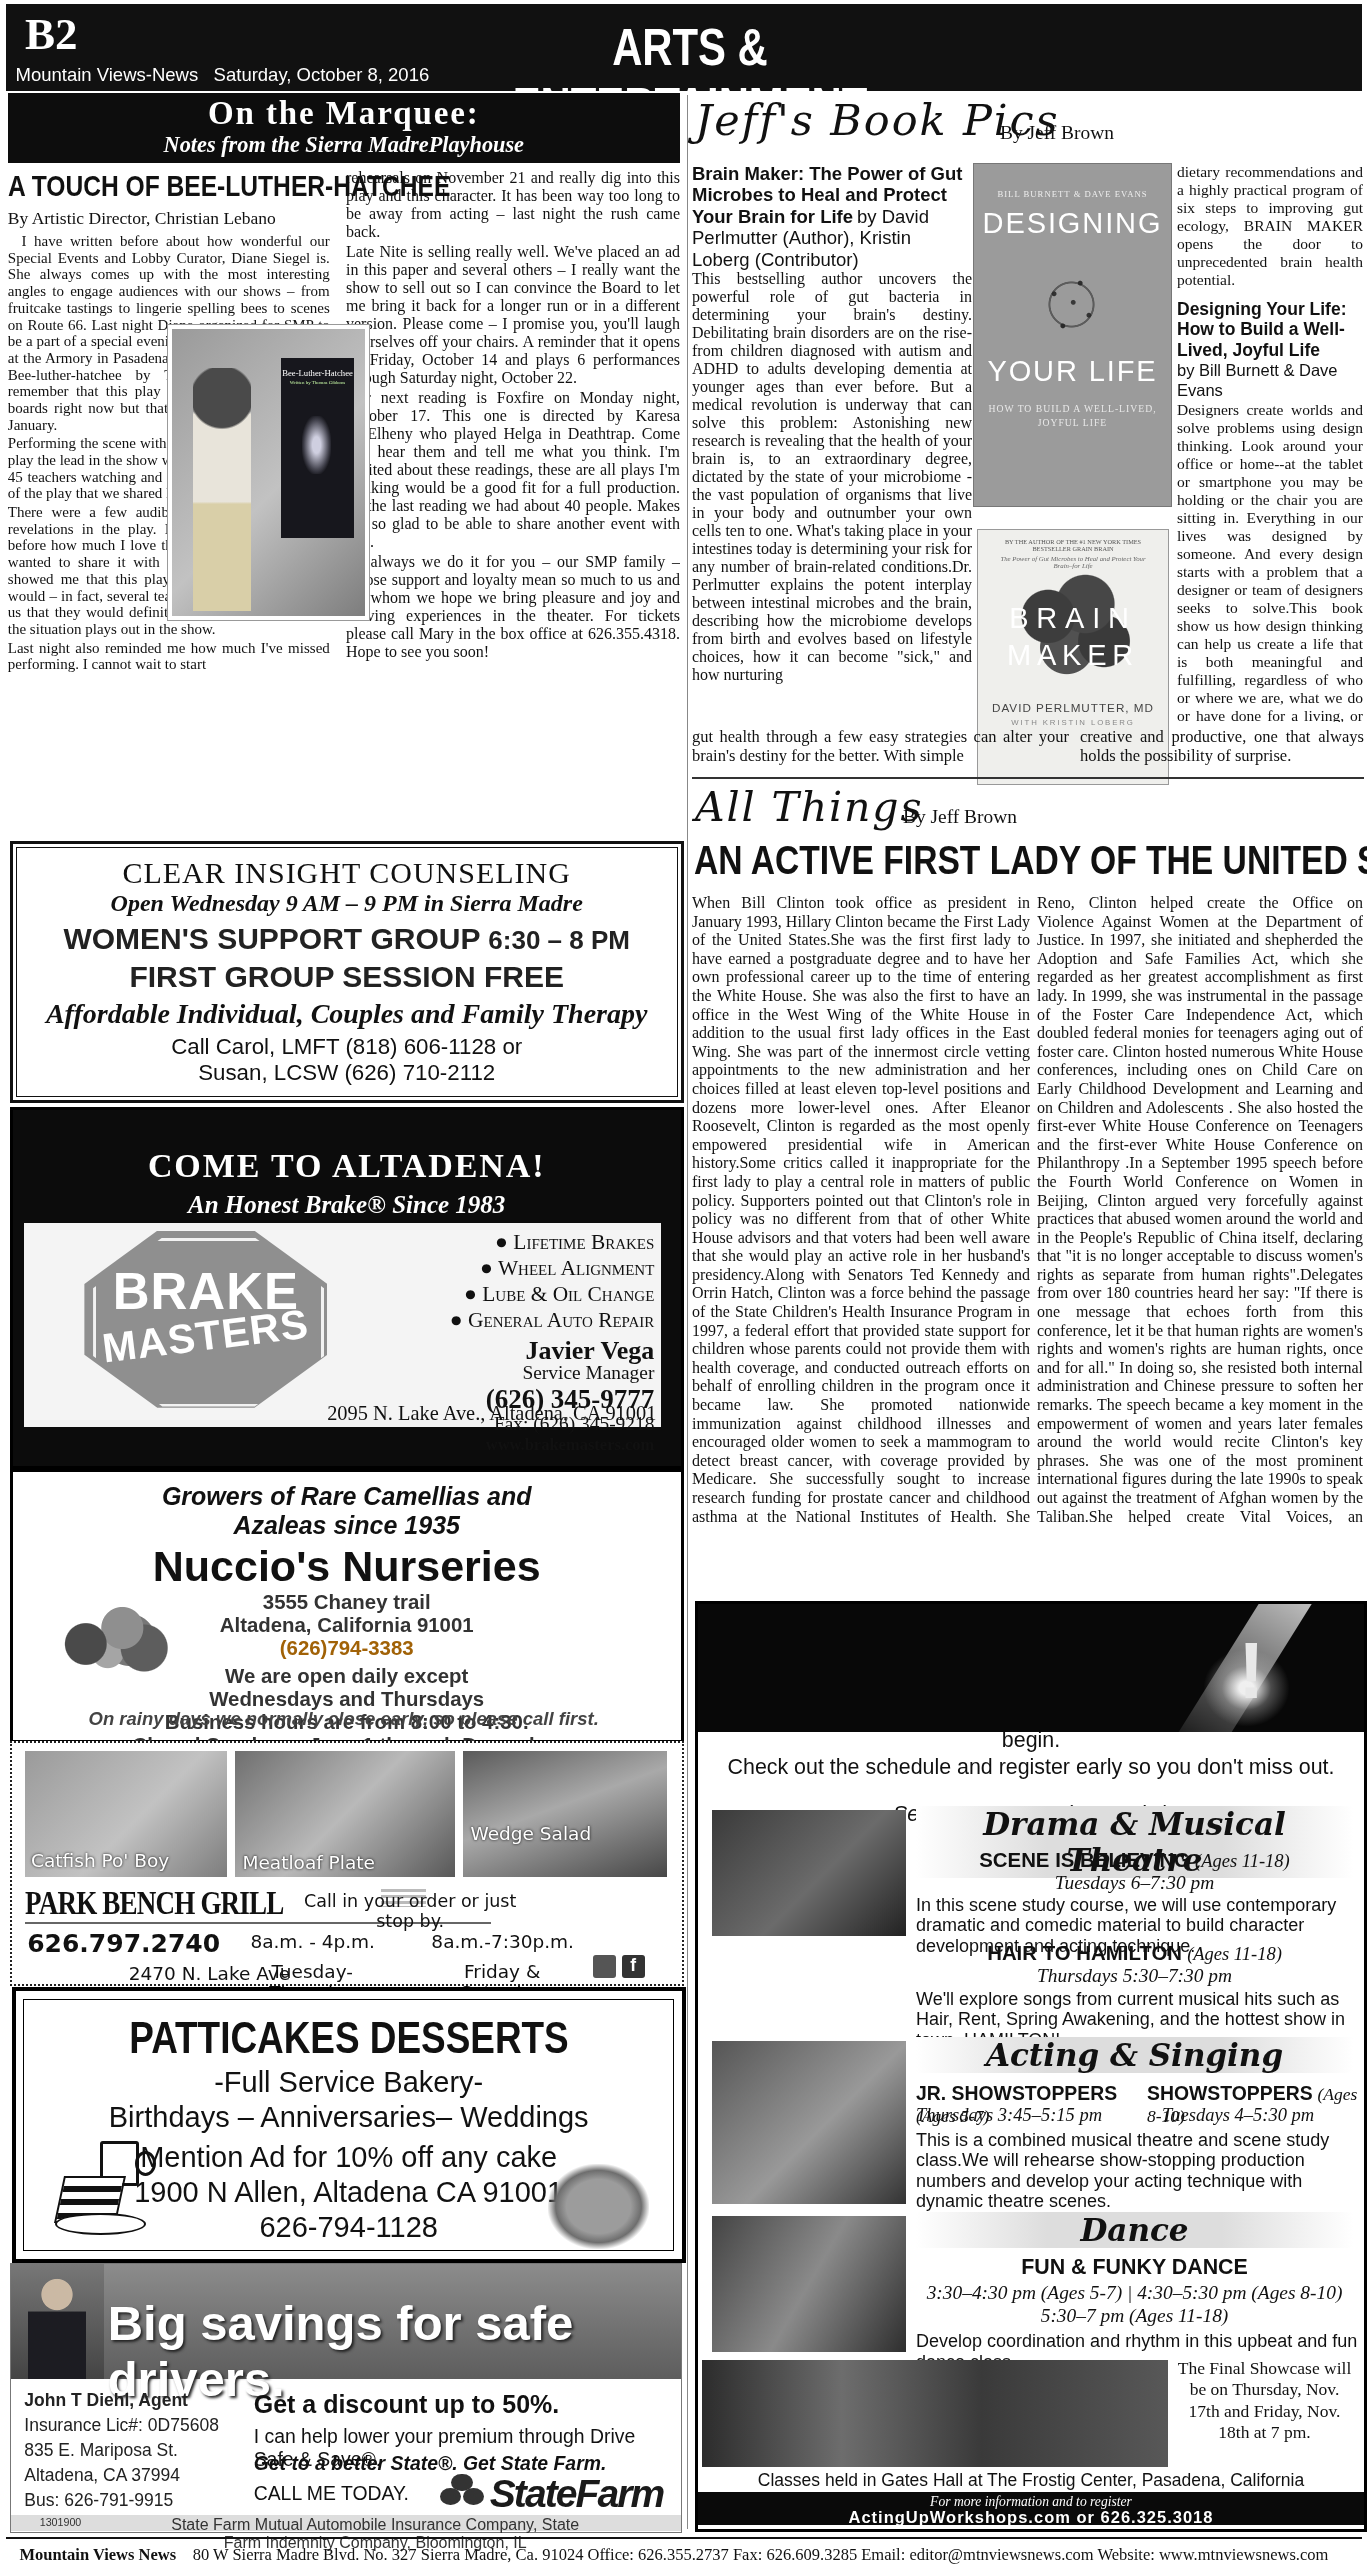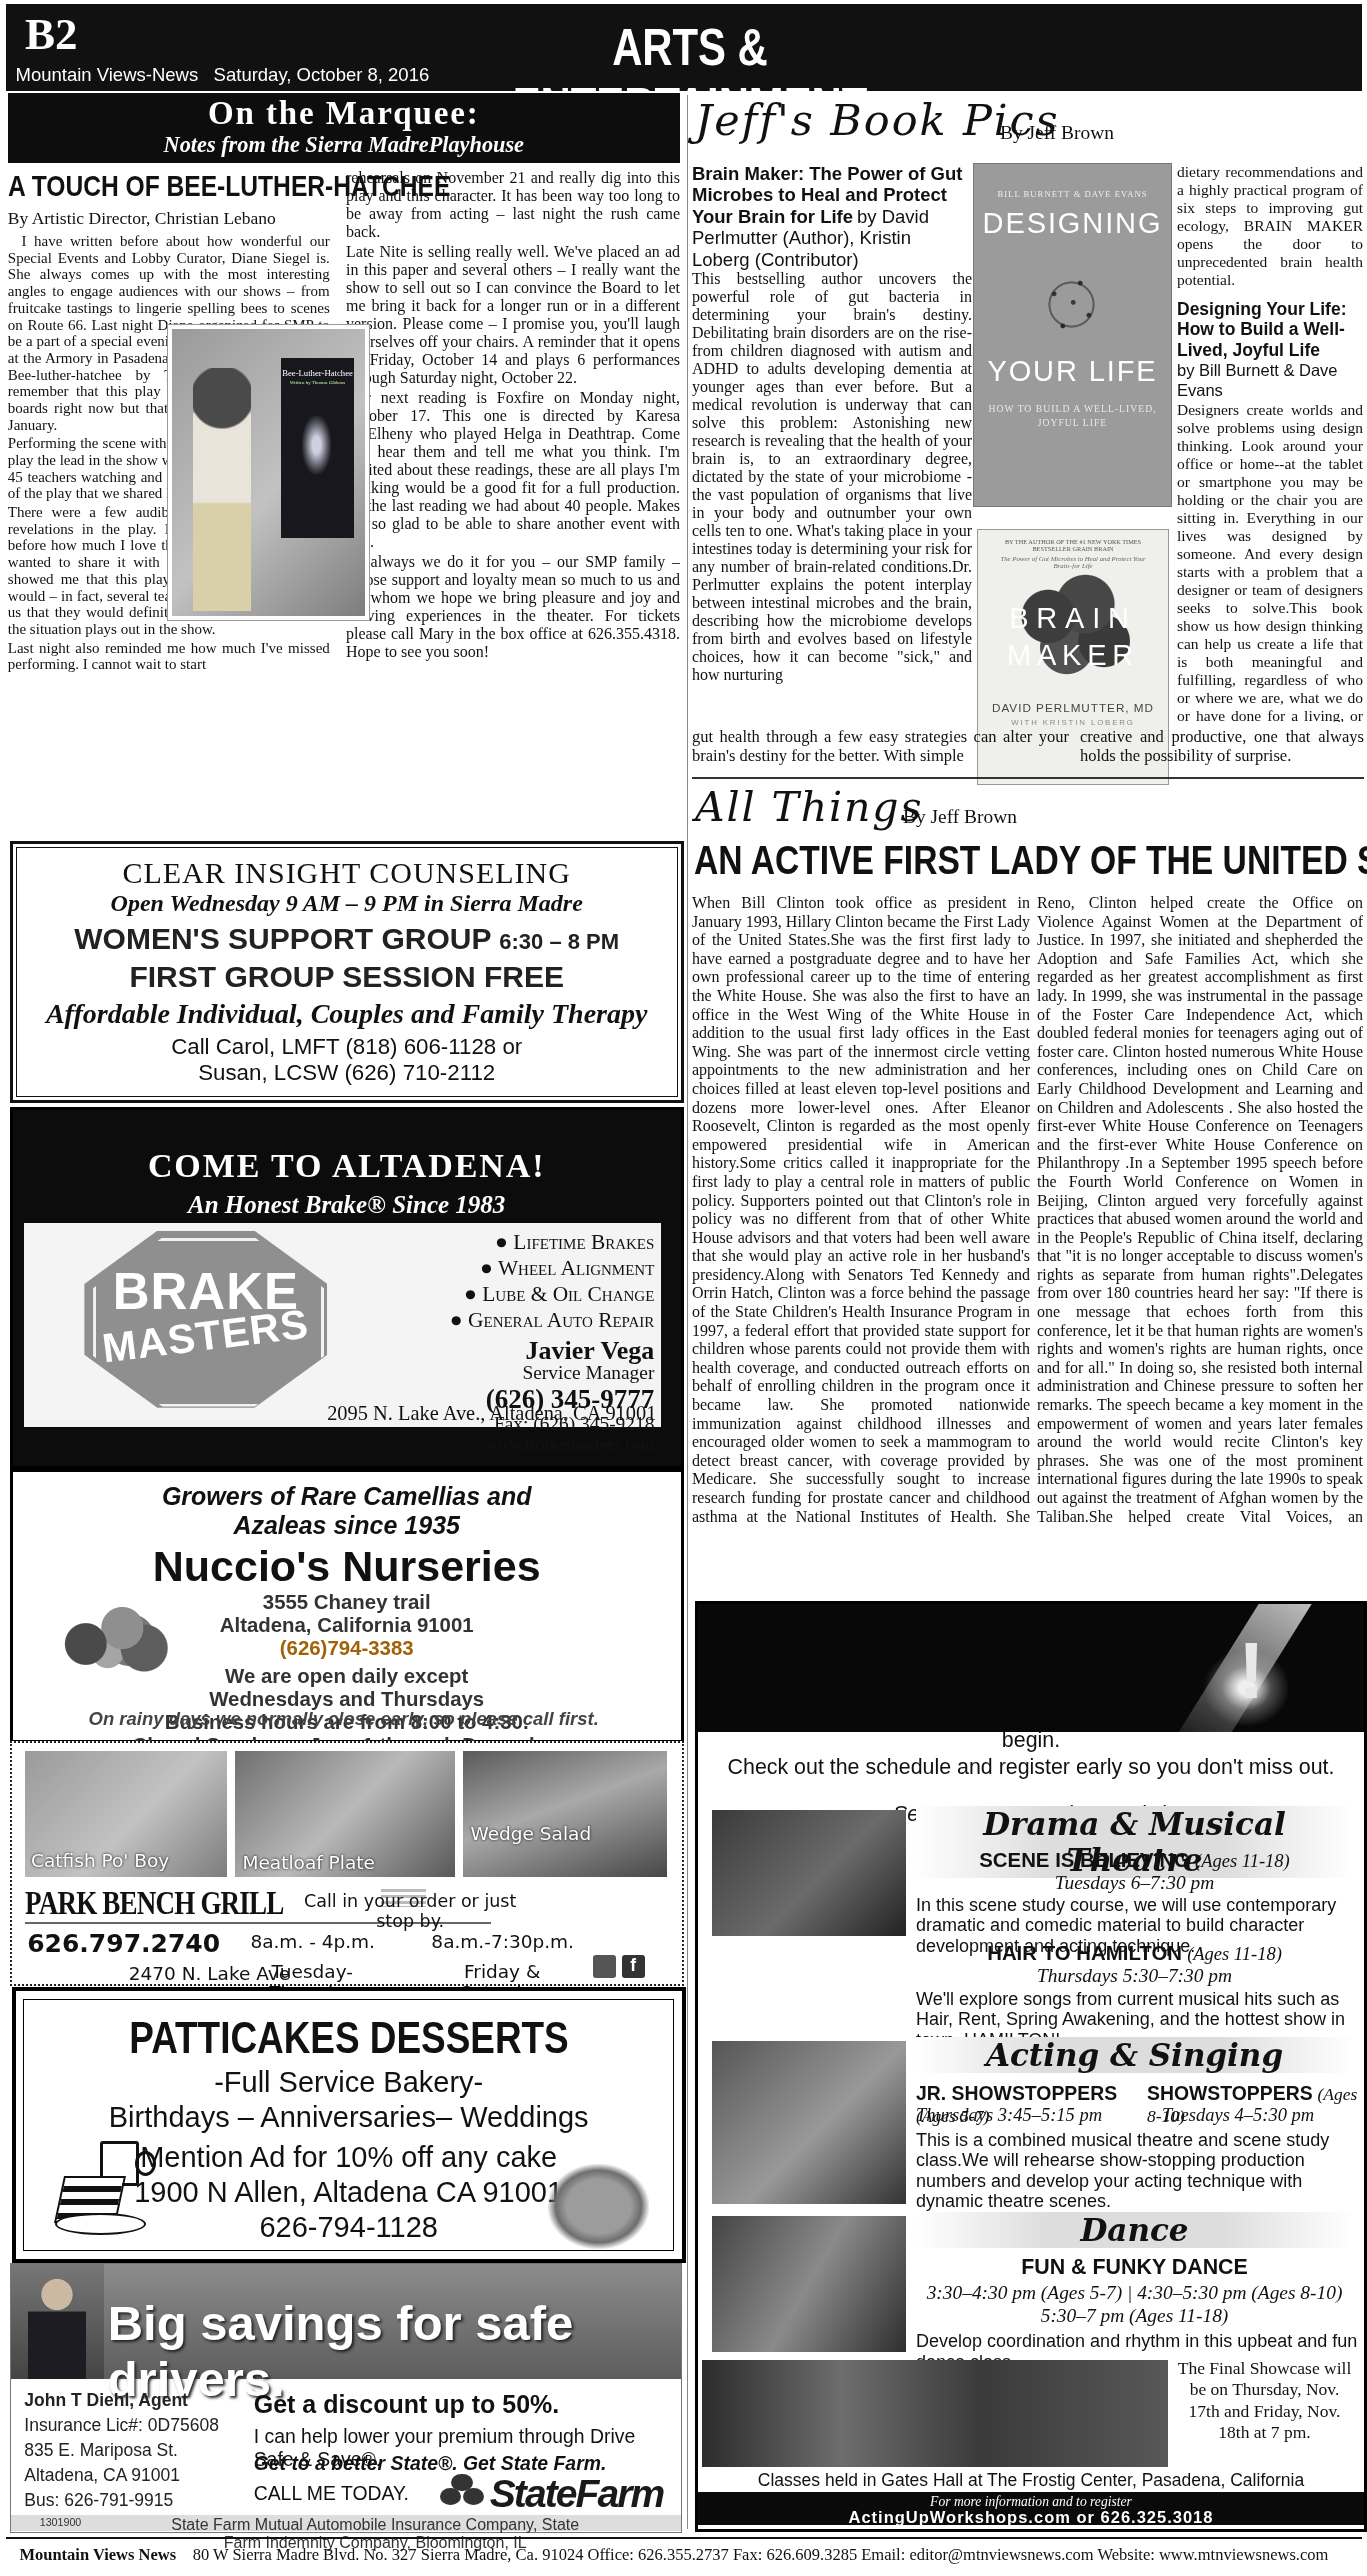--- a/index.html
+++ b/index.html
@@ -68,21 +68,21 @@
     <div class="a" style="left:21.4px;top:58px;width:29px;height:58px;background:radial-gradient(ellipse at center,#cfcfe0 0 20%,#44444f 60%,transparent 75%)"></div>
   </div>
 </div>
 
 <div class="a" style="left:9.7px;top:841px;width:668px;height:256px;border:3.9px solid #111">
   <div class="a" style="left:2.9px;top:2.9px;right:2.9px;bottom:2.9px;border:1px solid #111"></div>
   <div class="c serif" style="font-size:30px;margin-top:11.7px;letter-spacing:1px">CLEAR  INSIGHT  COUNSELING</div>
   <div class="c serif b i" style="font-size:24px">Open Wednesday 9 AM  – 9 PM in Sierra Madre</div>
   <div class="c sans b" style="font-size:30px;margin-top:5.8px;color:#222">
     <span>WOMEN'S  SUPPORT  GROUP</span>
-    <span style="font-size:22px">6:30 – 8 PM</span>
+    <span style="font-size:26px">6:30 – 8 PM</span>
   </div>
   <div class="c sans b" style="font-size:30px;margin-top:3.9px;color:#222">FIRST GROUP SESSION FREE</div>
   <div class="c serif b i" style="font-size:28px;margin-top:3.9px">Affordable Individual, Couples and Family Therapy</div>
   <div class="c sans" style="font-size:22.3px;margin-top:3.9px">Call Carol, LMFT (818) 606-1128 or</div>
   <div class="c sans" style="font-size:22.3px">Susan, LCSW (626) 710-2112</div>
 </div>
 
 <div class="a" style="left:9.7px;top:1107px;width:668px;height:356px;background:#0c0c0c;border:3.9px solid #000">
   <div class="c serif b white" style="font-size:34px;margin-top:37px;letter-spacing:1.9px">COME TO ALTADENA!</div>
   <div class="a" style="left:11.7px;top:113px;width:637px;height:204px;background:#f4f4f4">
@@ -168,21 +168,21 @@
 <div class="a" style="left:9.7px;top:2263px;width:670px;height:268px;border:1.9px solid #777;background:#fff">
   <div class="a" style="left:0;top:0;width:670px;height:115px;background:linear-gradient(180deg,#8c8c8c,#5d5d5d)"></div>
   <div class="a phd" style="left:0;top:0;width:93px;height:115px;background:linear-gradient(180deg,#777,#444)">
     <div class="a" style="left:17.5px;top:11.7px;width:58px;height:103px;background:radial-gradient(circle at 50% 18%,#cbb9a4 0 17%,transparent 18%),linear-gradient(180deg,transparent 34%,#1c1c22 35%,#1c1c22 100%)"></div>
   </div>
   <div class="a sans b white" style="left:97px;top:31px;width:569px;font-size:49px;text-shadow:1.9px 1.9px 2.9px #222">Big savings for safe drivers.</div>
   <div class="a sans" style="left:13.6px;top:124px;width:219px;font-size:17.5px;line-height:25px;color:#222">
     <div class="b">John T Diehl, Agent</div>
     <div>Insurance Lic#: 0D75608</div>
     <div>835 E. Mariposa St.</div>
-    <div>Altadena, CA  91001</div>
+    <div>Altadena, CA  37994</div>
     <div>Bus: 626-791-9915</div>
   </div>
   <div class="a sans b" style="left:243px;top:126px;font-size:25px">Get a discount up to 50%.</div>
   <div class="a sans" style="left:243px;top:161px;width:418px;font-size:19.4px">I can help lower your premium through Drive Safe &amp; Save®.</div>
   <div class="a sans b i" style="left:243px;top:188px;width:418px;font-size:19.4px">Get to a better State®. Get State Farm.</div>
   <div class="a sans" style="left:243px;top:218px;font-size:19.4px">CALL ME TODAY.</div>
   <div class="a" style="left:425px;top:208px;width:243px;height:45px">
     <div class="a" style="left:15.5px;top:1.9px;width:21.4px;height:17.5px;background:#333;border-radius:50%"></div>
     <div class="a" style="left:3.9px;top:15.5px;width:21.4px;height:17.5px;background:#333;border-radius:50%"></div>
     <div class="a" style="left:27px;top:15.5px;width:21.4px;height:17.5px;background:#333;border-radius:50%"></div>

